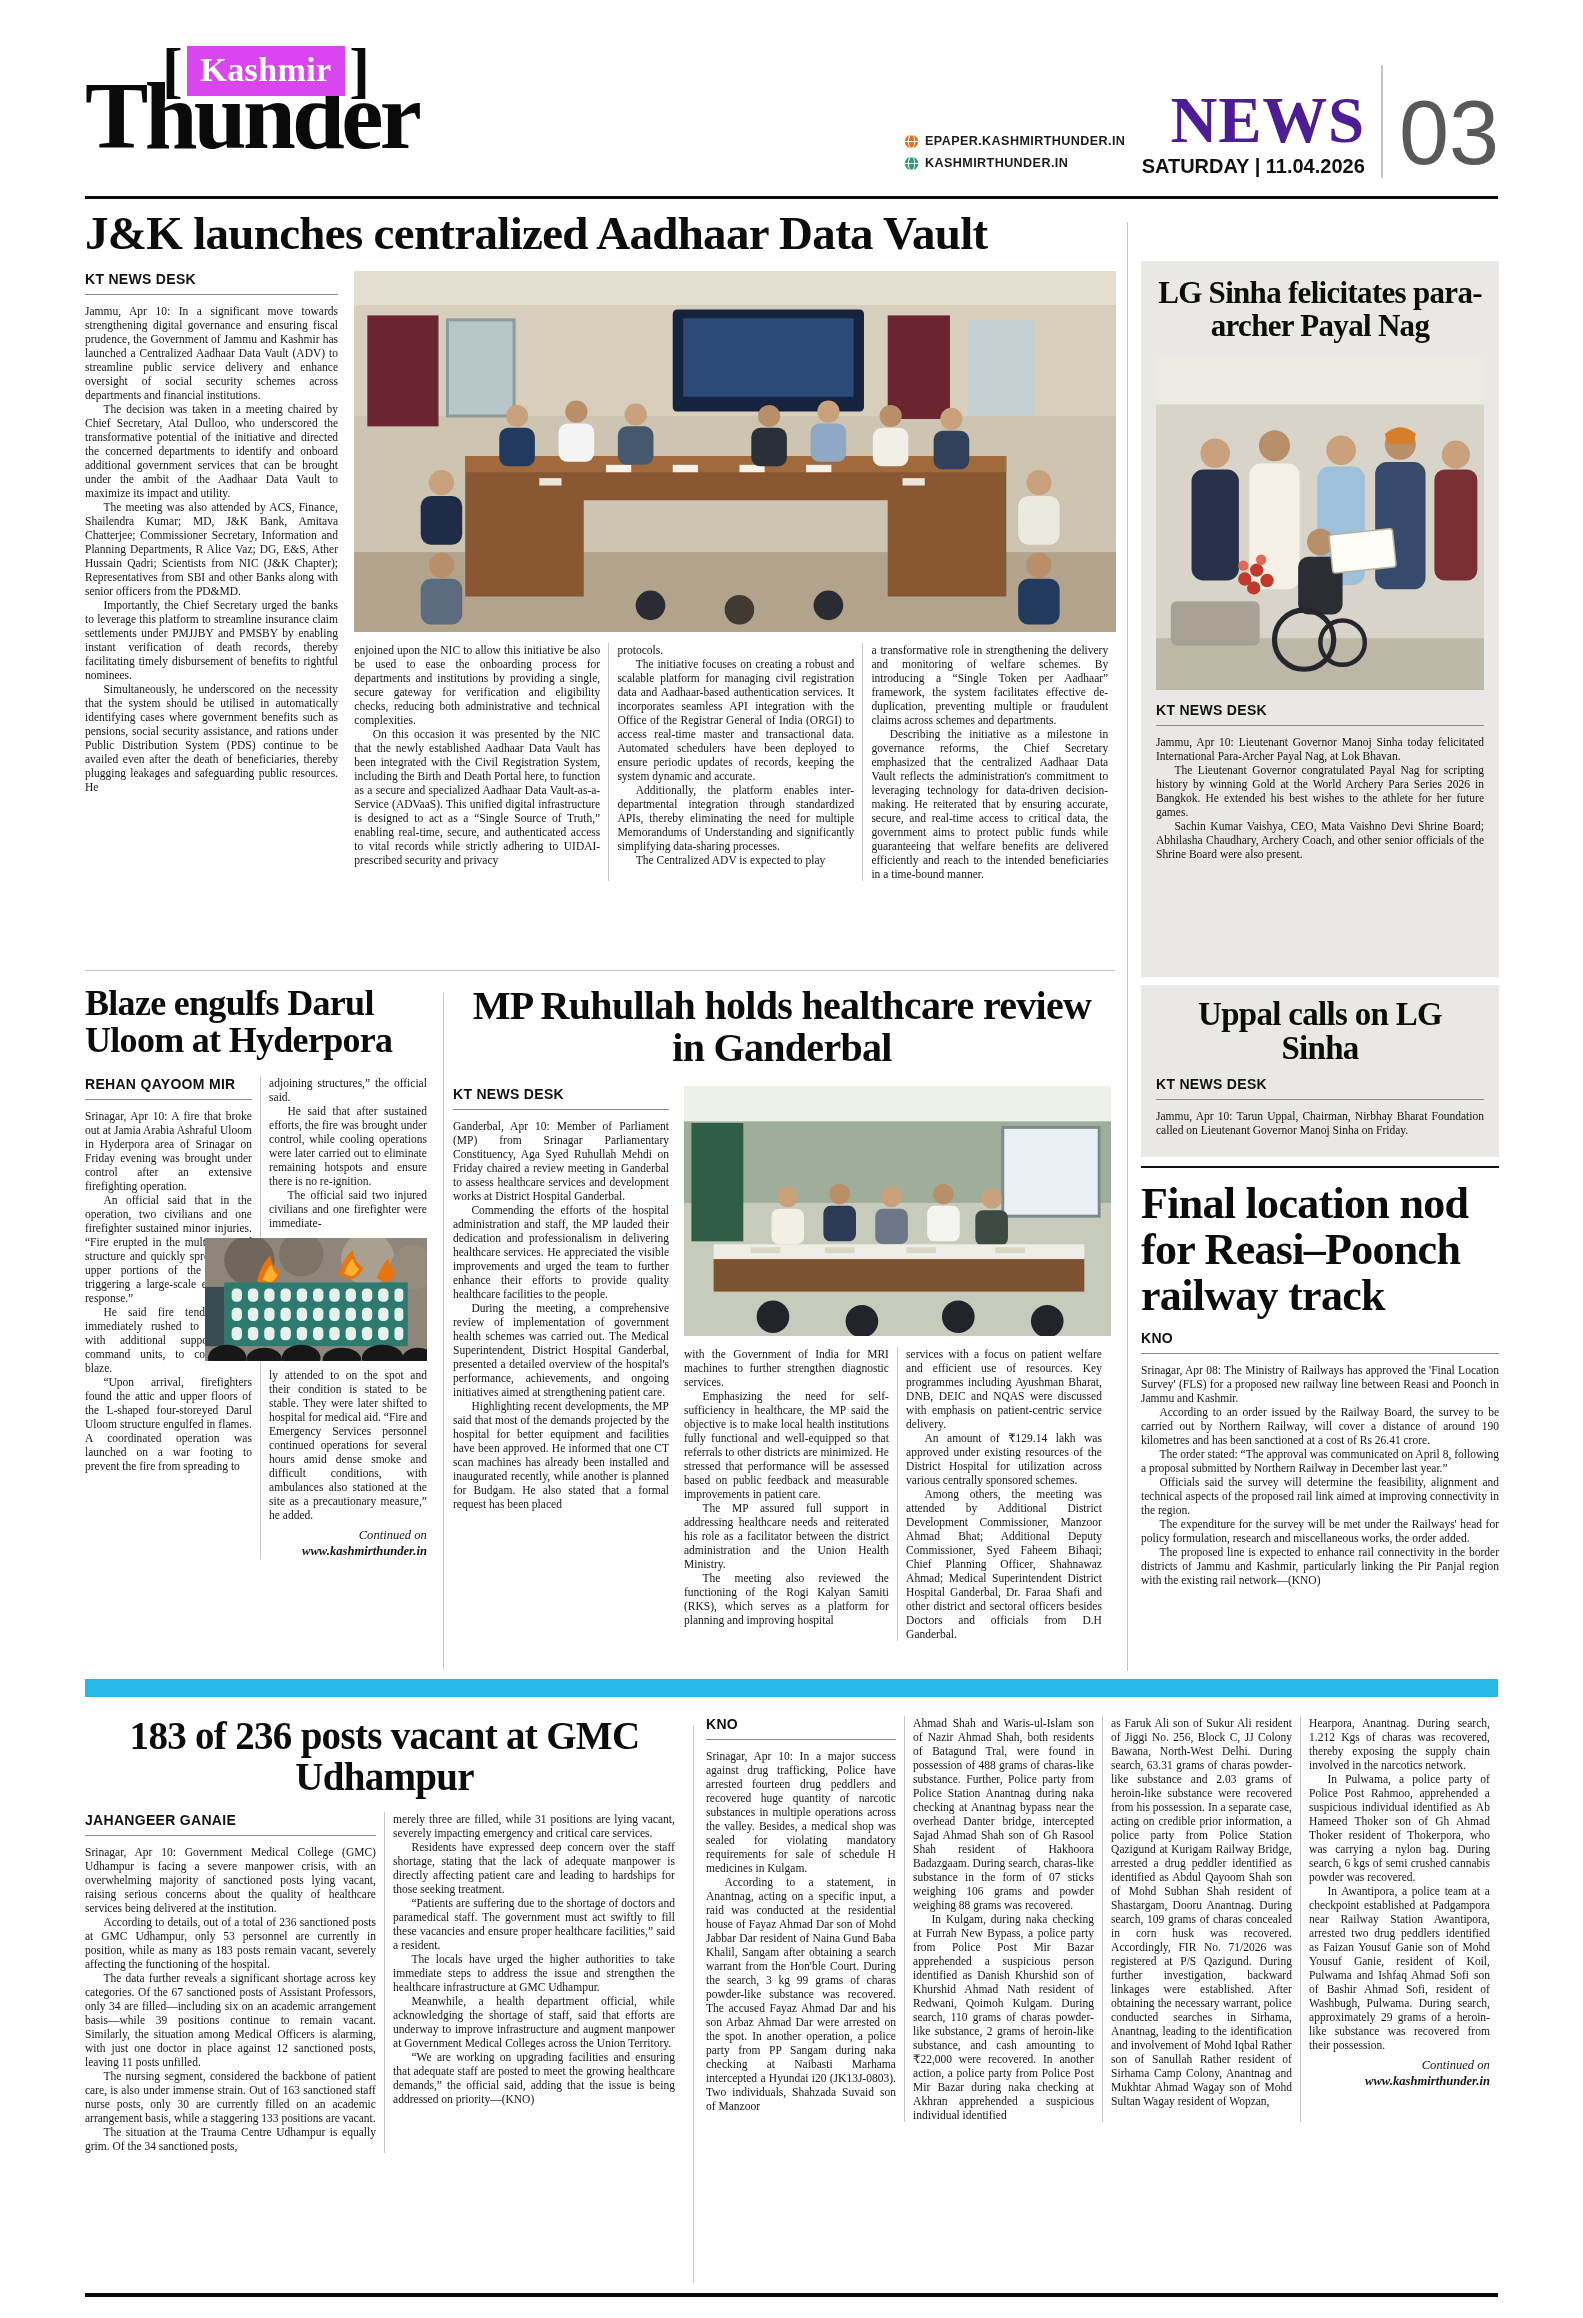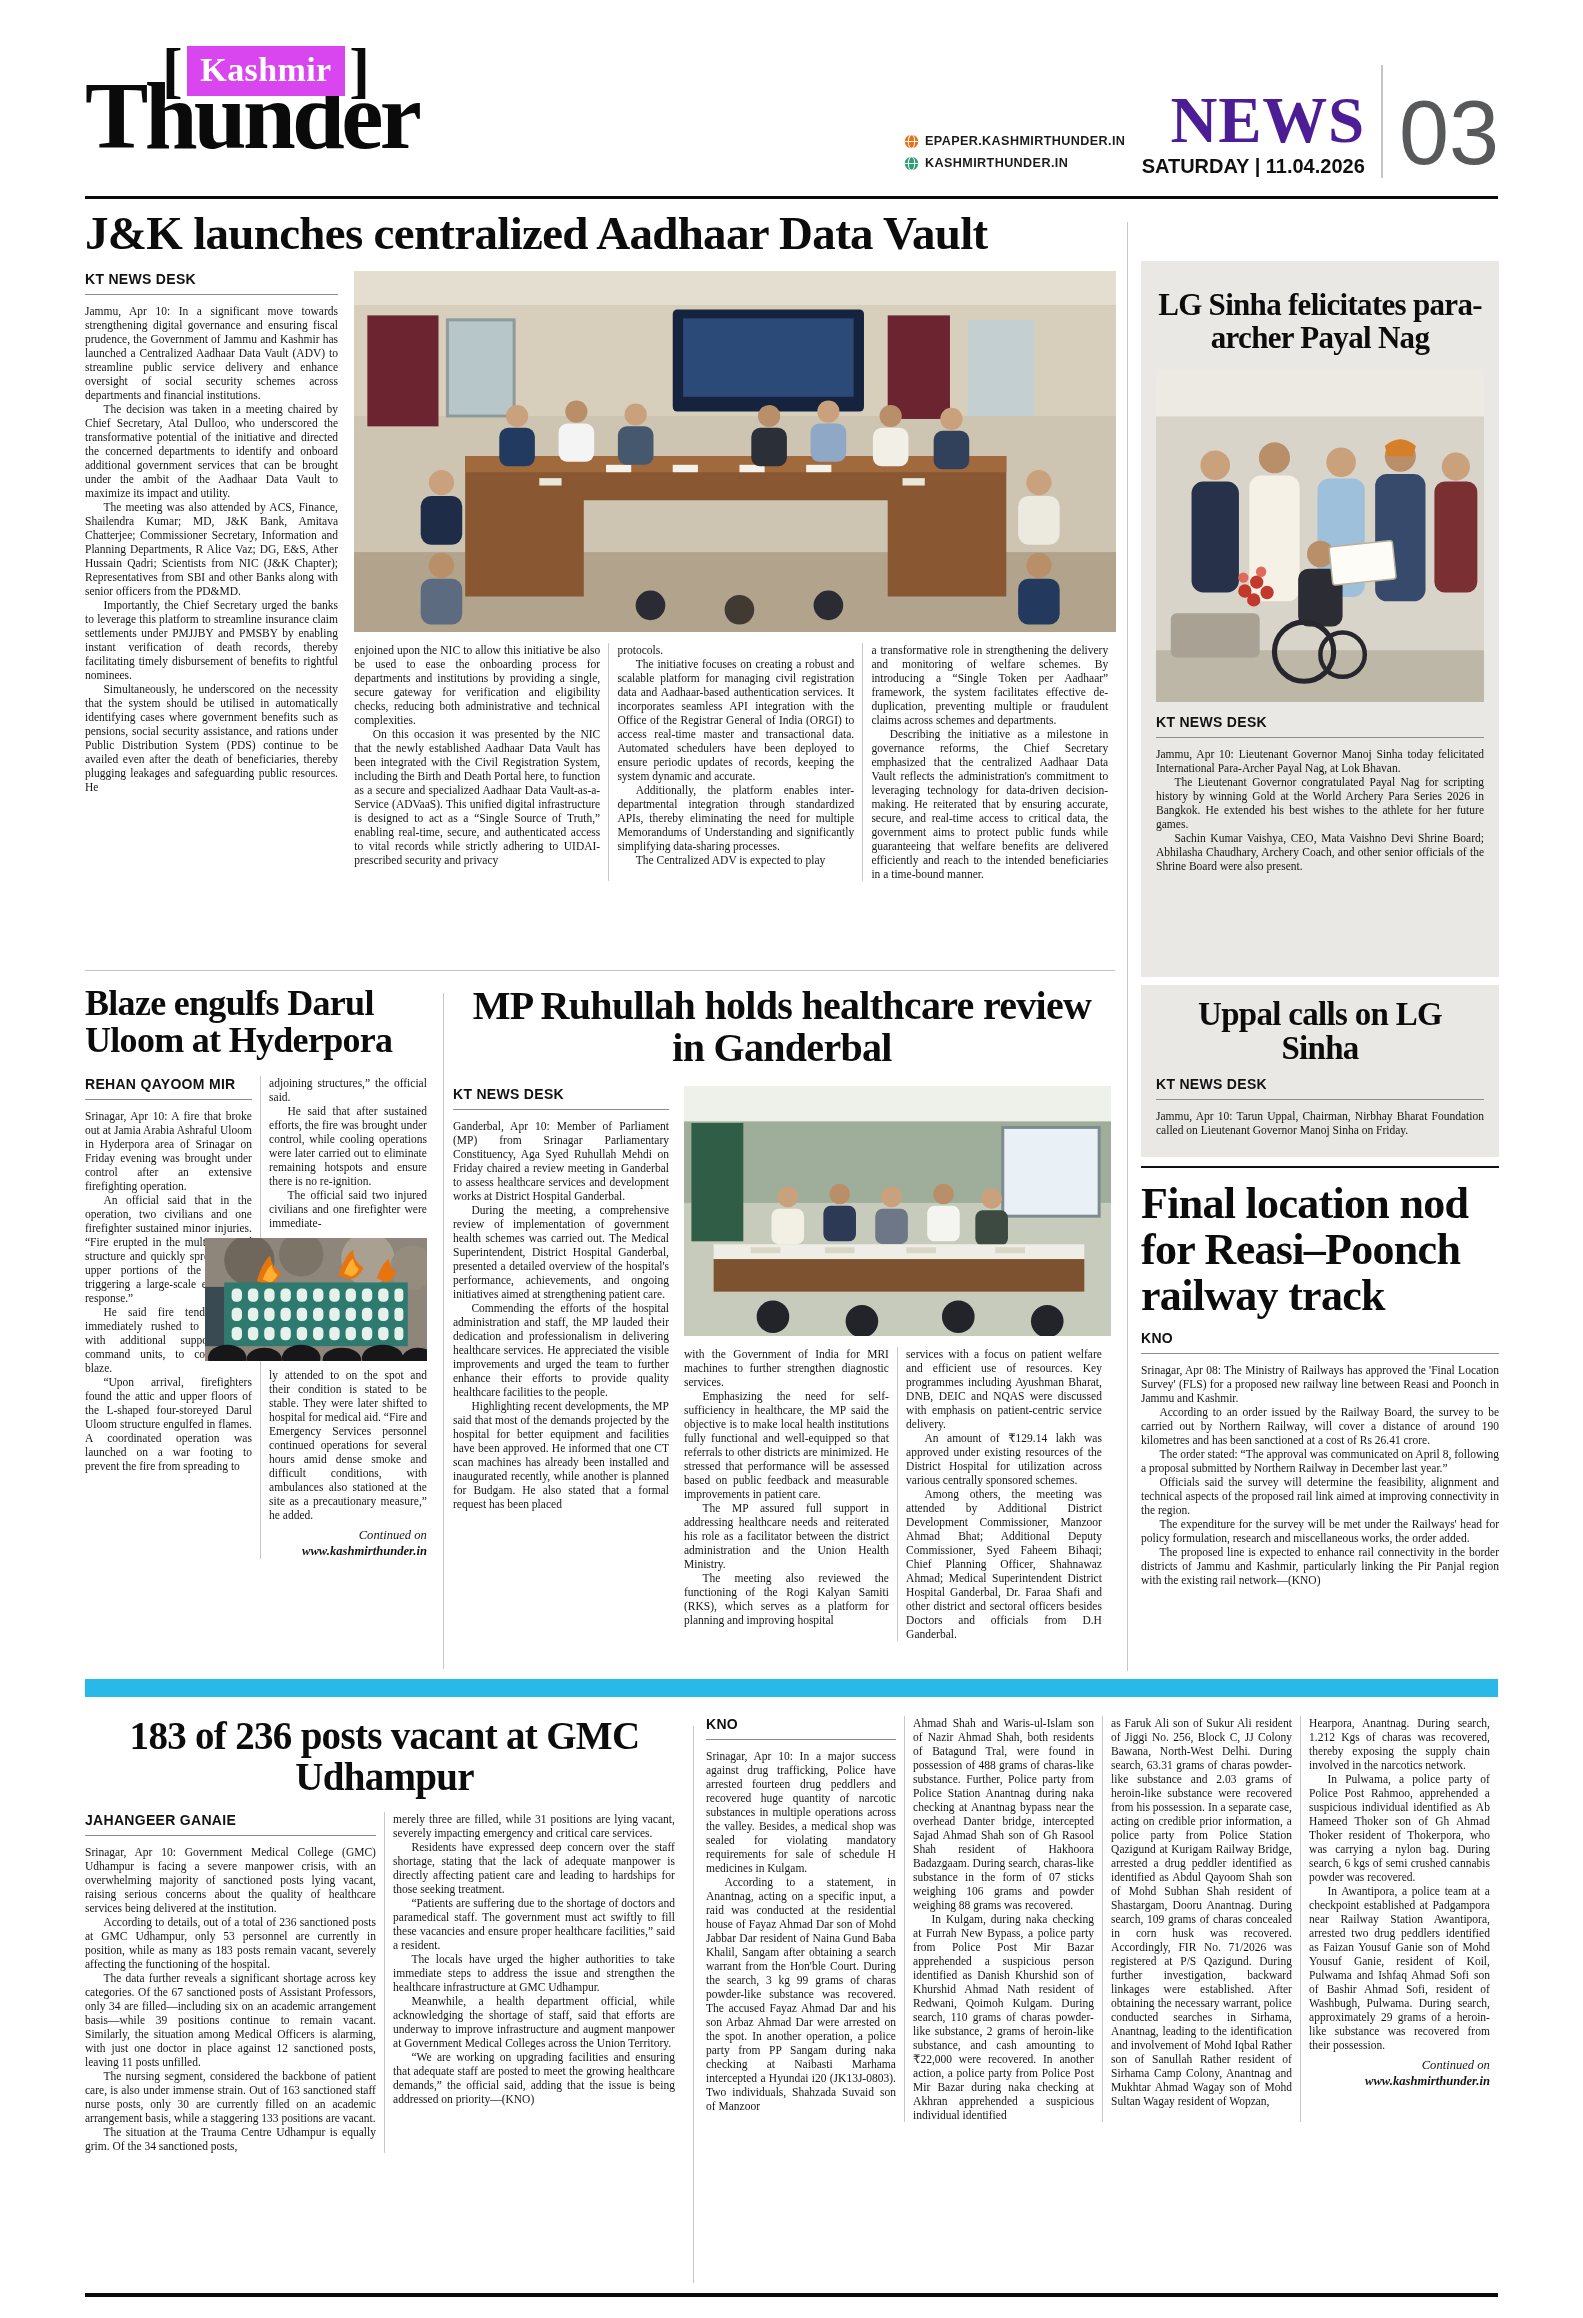--- a/index.html
+++ b/index.html
@@ -41,21 +41,21 @@
   
   .art-aadhaar{position:absolute;left:85px;top:209px;width:1031px;height:759px;overflow:hidden;}
   .art-aadhaar .headline{font-size:47px;margin:0 0 13.3px 0;white-space:nowrap;}
   .aadhaar-body{display:flex;gap:16.3px;}
   .aadhaar-c1{width:253px;flex:none;}
   .aadhaar-right{width:762px;flex:none;}
   .aadhaar-right .photo{width:762px;height:361px;margin-bottom:10.4px;}
   .aadhaar-right .cols .col{width:254px;}
   
   .art-lg{left:1141px;top:261px;width:358px;height:716px;padding:16.3px 15px;overflow:hidden;}
-  .art-lg .headline{font-size:31px;text-align:center;margin:12px 0 15px;}
+  .art-lg .headline{font-size:31px;text-align:center;margin:0 0 15px;}
   .art-lg .photo{width:328px;height:333px;margin-bottom:12px;}
   
   .art-blaze{position:absolute;left:85px;top:985px;width:350px;height:687px;overflow:hidden;}
   .art-blaze .headline{font-size:36px;margin:0 0 16.3px;}
   .blaze-cols .col{width:175px;}
   .blaze-photo{width:222px;height:123px;margin:7.4px 0 7.4px -64px;position:relative;z-index:3;}
   
   .art-ruhullah{position:absolute;left:453px;top:985px;width:658px;height:687px;overflow:hidden;}
   .art-ruhullah .headline{font-size:40px;text-align:center;margin:0 0 18px;}
   .ruh-body{display:flex;gap:15px;}
@@ -368,22 +368,22 @@
 
   <div class="divider-v" style="left:443px;top:993px;height:676px;"></div>
 
   <div class="art-ruhullah">
     <h2 class="headline">MP Ruhullah holds healthcare review in Ganderbal</h2>
     <div class="ruh-body">
       <div class="ruh-c1 coltext">
         <div class="byline">KT NEWS DESK</div>
         <div class="coltext">
             <p>Ganderbal, Apr 10: Member of Parliament (MP) from Srinagar Parliamentary Constituency, Aga Syed Ruhullah Mehdi on Friday chaired a review meeting in Ganderbal to assess healthcare services and development works at District Hospital Ganderbal.</p>
+            <p>Commending the efforts of the hospital administration and staff, the MP lauded their dedication and professionalism in delivering healthcare services. He appreciated the visible improvements and urged the team to further enhance their efforts to provide quality healthcare facilities to the people.</p>
             <p>During the meeting, a comprehensive review of implementation of government health schemes was carried out. The Medical Superintendent, District Hospital Ganderbal, presented a detailed overview of the hospital's performance, achievements, and ongoing initiatives aimed at strengthening patient care.</p>
-            <p>Commending the efforts of the hospital administration and staff, the MP lauded their dedication and professionalism in delivering healthcare services. He appreciated the visible improvements and urged the team to further enhance their efforts to provide quality healthcare facilities to the people.</p>
             <p>Highlighting recent developments, the MP said that most of the demands projected by the hospital for better equipment and facilities have been approved. He informed that one CT scan machines has already been installed and inaugurated recently, while another is planned for Budgam. He also stated that a formal request has been placed</p>
           </div>
       </div>
       <div class="ruh-right">
         <div class="photo">
           <svg width="427" height="250" viewBox="0 0 576 338" preserveAspectRatio="none">
             <rect width="576" height="338" fill="#c7cbbc"></rect>
             <rect width="576" height="48" fill="#eef0ea"></rect>
             <rect y="48" width="576" height="110" fill="#9fae9a"></rect>
             <rect x="430" y="56" width="130" height="120" fill="#e9f1f6" stroke="#7d8a90" stroke-width="4"></rect>

